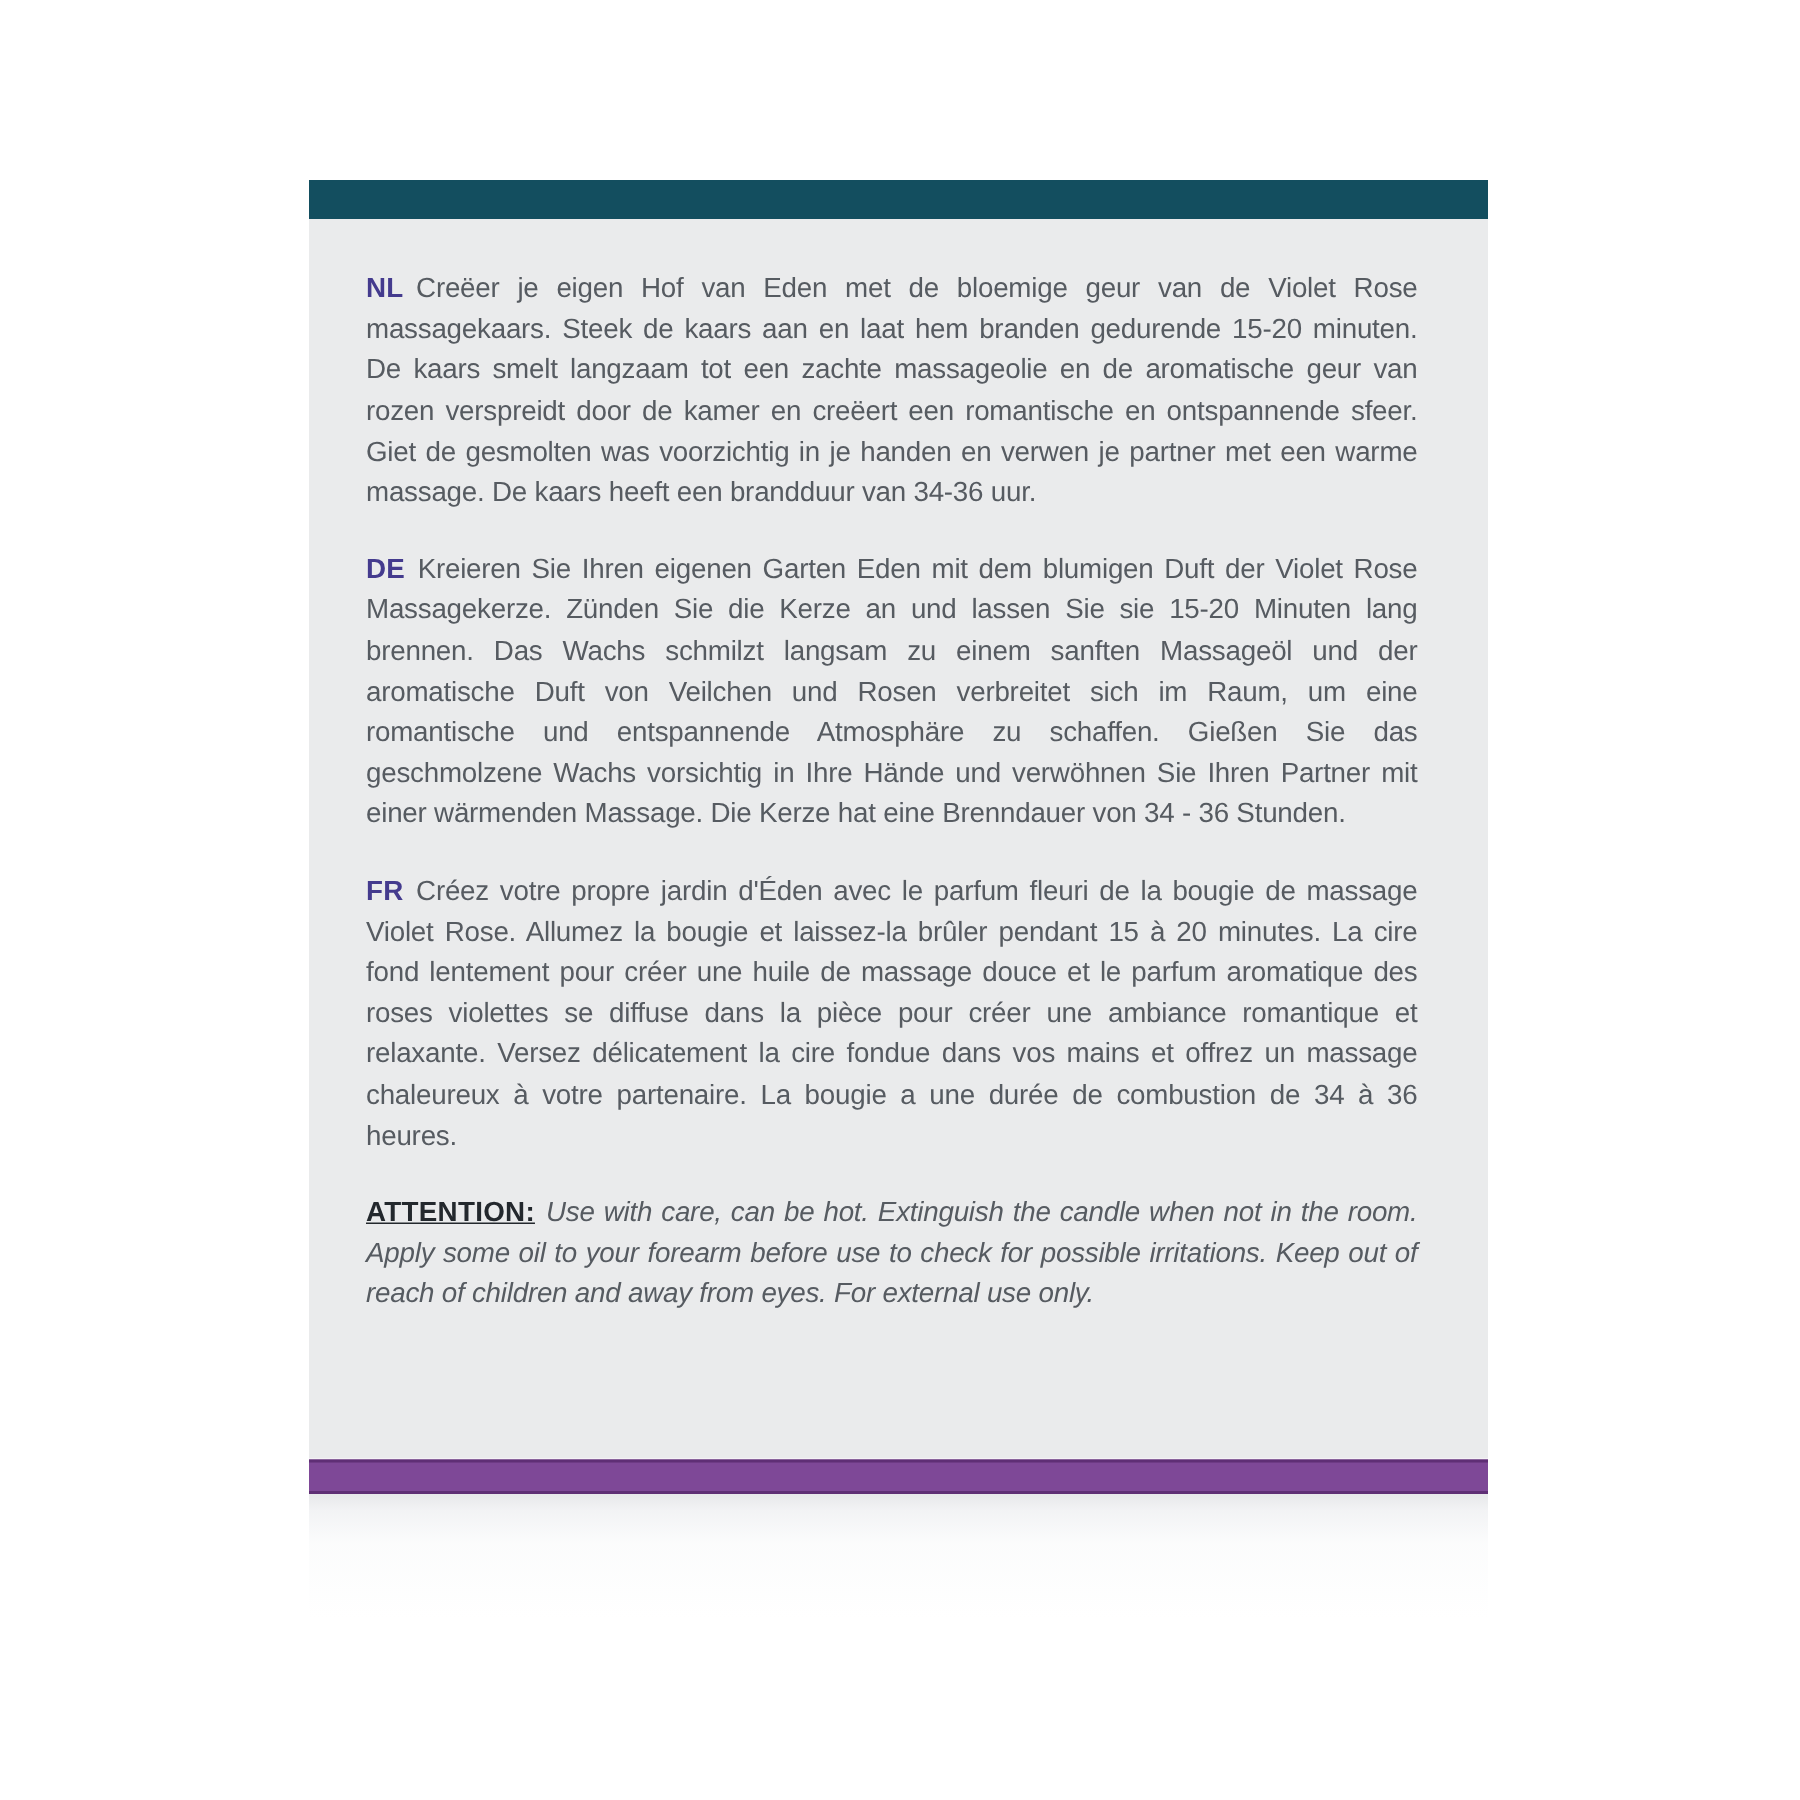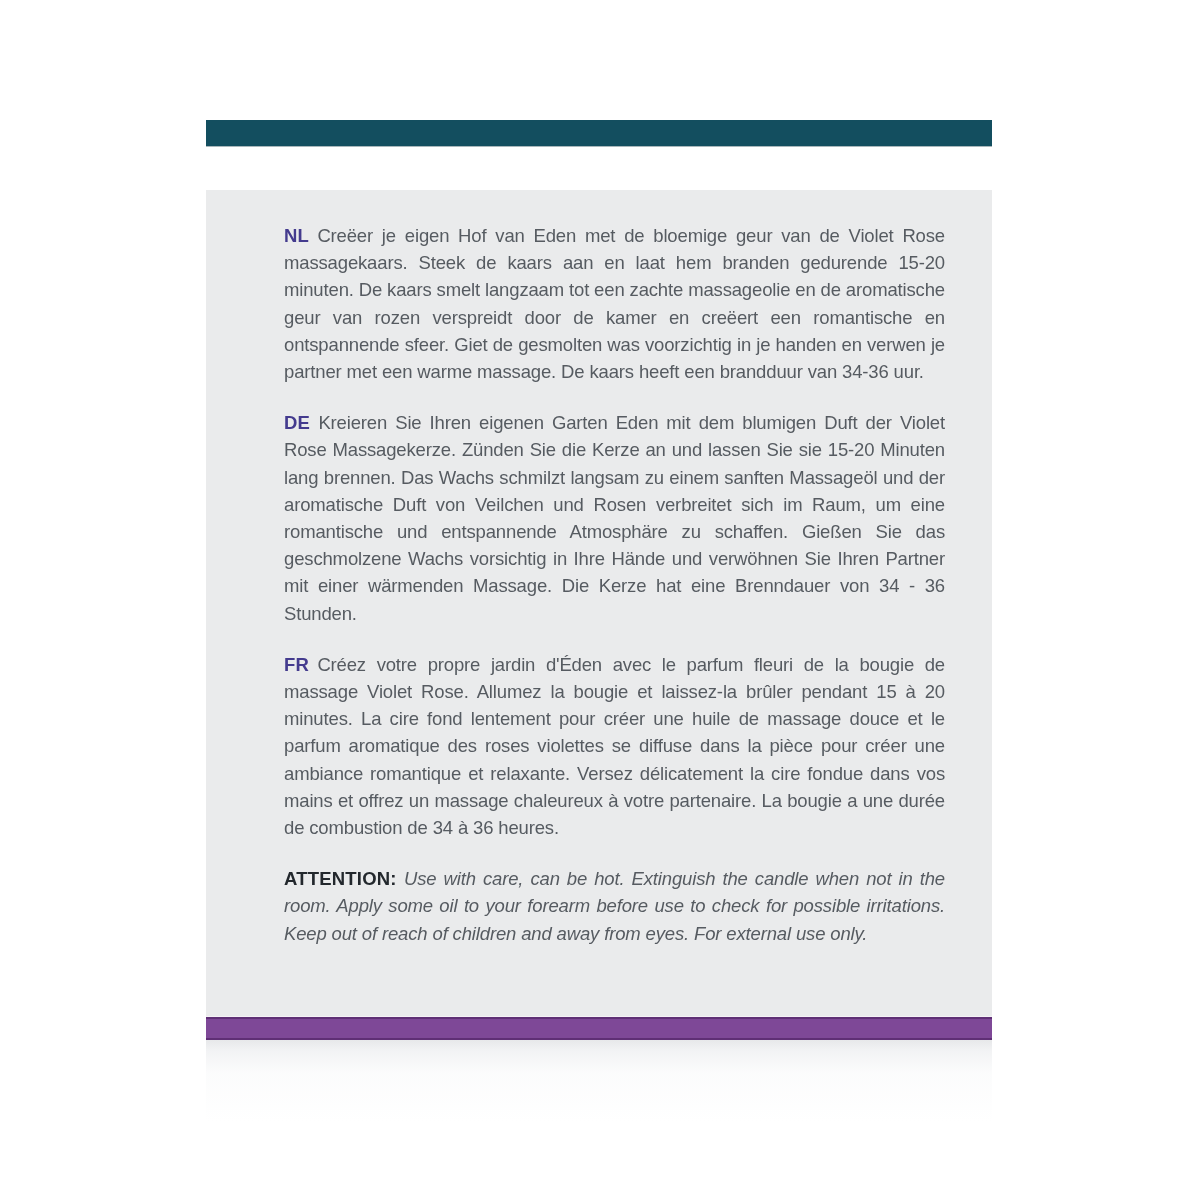--- a/index.html
+++ b/index.html
@@ -28,22 +28,21 @@
   }
   .bar-top{
     height:26px;
     background:var(--teal,#134e5f);
     box-shadow:0 1px 0 rgba(10,50,60,0.35);
   }
   .content{
     background:var(--panel-bg,#eaebec);
     box-sizing:border-box;
     min-height:827px;
-    padding:32px 47px 20px 78px;
-    margin-top:44px;
+    padding:32px 47px 20px 38px;
   }
   .content p{
     margin:0 0 24px 0;
     font-size:18.5px;
     line-height:27.2px;
     letter-spacing:-0.15px;
     color:var(--body-text,#565b61);
     text-align:justify;
     text-align-last:left;
   }
@@ -53,20 +52,21 @@
     color:var(--lang-label,#443b8e);
     margin-right:0.45em;
     letter-spacing:0.2px;
   }
   .attention-label{
     font-weight:800;
     color:var(--attention-text,#23282d);
     font-style:normal;
     margin-right:0.4em;
     letter-spacing:0.2px;
+    text-decoration:underline;
   }
   .attention-body{
     font-style:italic;
   }
   .bar-bottom{
     height:23px;
     box-sizing:border-box;
     background:var(--purple,#7e4897);
     border-top:2px solid var(--purple-edge,#5f2f75);
     border-bottom:2px solid var(--purple-edge,#5f2f75);

